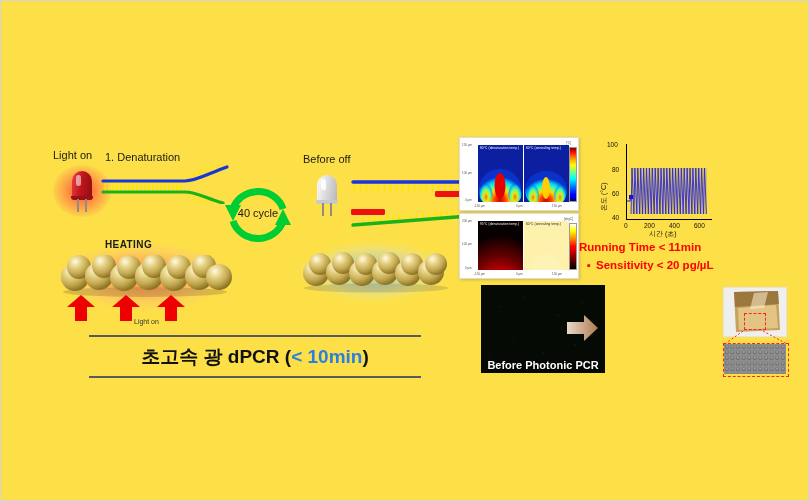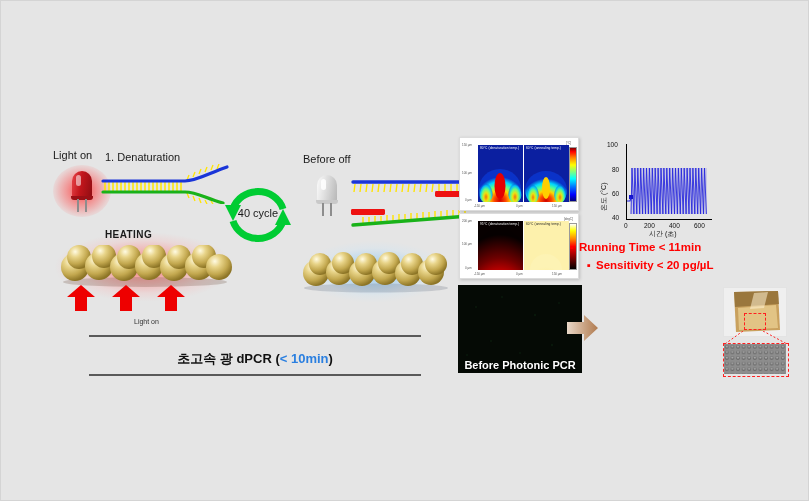--- a/index.html
+++ b/index.html
@@ -1,21 +1,21 @@
 <!DOCTYPE html>
 <html><head>
 <meta charset="utf-8">
 <style>
   html,body{margin:0;padding:0;background:#ffffff;}
   body{font-family:"Liberation Sans","DejaVu Sans",sans-serif;}
 
   #slide{
     position:relative;
     width:809px;height:501px;
-    background:#e5e5e5;
+    background:#fde047;
     border:1px solid #d4d4d4;
     box-sizing:border-box;
     overflow:hidden;
   }
 
   .abs{position:absolute;}
 
   
   .lbl{font-size:11px;color:#1a1a1a;white-space:nowrap;}
   .lbl-sm{font-size:8px;color:#333;white-space:nowrap;}
@@ -54,21 +54,21 @@
   }
   .np-glow-blue{
     position:absolute;left:0;top:0;width:100%;height:100%;
     background:radial-gradient(ellipse 52% 46% at 50% 52%, rgba(120,185,240,.70) 0%, rgba(150,205,245,.45) 38%, rgba(195,228,250,.22) 62%, rgba(255,255,255,0) 82%);
   }
   .heating-lbl{position:absolute;font-size:10px;font-weight:600;color:#1a1a1a;letter-spacing:.4px;}
 
   
   .title-box{position:absolute;text-align:center;}
   .title-rule{height:2px;background:#5a5a5a;width:100%;}
-  .title-txt{font-size:13px;font-weight:bold;color:#111;padding:13px 0 6px;white-space:nowrap;}
+  .title-txt{font-size:19px;font-weight:bold;color:#111;padding:7px 0 6px;white-space:nowrap;}
   .title-blue{color:#2a7fe0;}
 
   
   .sim-card{
     position:absolute;background:#fff;border:1px solid #dcdcdc;
     box-shadow:1px 1px 3px rgba(0,0,0,.18);
     box-sizing:border-box;
   }
   .sim-panel{position:absolute;overflow:hidden;}
   .sim-tag{position:absolute;left:2px;top:1px;font-size:3.2px;color:#fff;white-space:nowrap;letter-spacing:.1px;}
@@ -83,21 +83,21 @@
   .chart-plot{position:absolute;border-left:1.4px solid #000;border-bottom:1.4px solid #000;box-sizing:border-box;}
   .chart-ylab{position:absolute;font-size:7px;color:#111;white-space:nowrap;transform:rotate(-90deg);transform-origin:left top;}
   .chart-xlab{position:absolute;font-size:7px;color:#111;white-space:nowrap;}
   .tick-lbl{position:absolute;font-size:6.5px;color:#111;white-space:nowrap;}
 
   
   .bullet-row{position:absolute;font-size:11.5px;font-weight:bold;color:#ff0000;white-space:nowrap;}
   .bullet-dot{display:inline-block;width:9px;color:#ff0000;font-size:11px;}
 
   
-  .pcr-before,.pcr-after{position:absolute;overflow:hidden;}
+  .pcr-before,.pcr-after{position:absolute;overflow:hidden;margin-left:23px;}
   .pcr-before{background:#050805;}
   .pcr-after{background:#031803;}
   .pcr-cap{
     position:absolute;bottom:2px;left:0;width:100%;text-align:center;
     font-size:11px;font-weight:bold;color:#ffffff;white-space:nowrap;
     text-shadow:0 1px 2px rgba(0,0,0,.9);
   }
   .pcr-badge{
     position:absolute;border-radius:11px;
     background:linear-gradient(#9aa5ad,#76828c);
@@ -168,21 +168,21 @@
       <line x1="98" y1="34" x2="100" y2="39"></line>
         <line x1="104" y1="36" x2="106" y2="40"></line>
       <line x1="110" y1="37" x2="112" y2="40"></line>
     </g>
 
     <path d="M2 17 L84 17 C96 17 108 9 126 3" fill="none" stroke="#1a35d8" stroke-width="3.2" stroke-linecap="round"></path>
 
     <path d="M2 28 L84 28 C96 28 106 35 122 39" fill="none" stroke="#19b219" stroke-width="3.2" stroke-linecap="round"></path>
   </svg>
 
-  <div class="abs np-panel" style="left:38px;top:218px;width:210px;height:92px;">
+  <div class="abs np-panel" style="left:38px;top:228px;width:210px;height:92px;">
     <div class="np-glow-red"></div>
     <div class="heating-lbl" style="left:66px;top:10px;">HEATING</div>
 
     <svg class="abs" style="left:18px;top:26px;" width="178" height="42" viewBox="0 0 178 42">
       <defs>
         <radialGradient id="gA" cx="34%" cy="28%" r="72%">
           <stop offset="0%" stop-color="#fffbe3"></stop>
             <stop offset="32%" stop-color="#e8d489"></stop>
           <stop offset="70%" stop-color="#c3a84f"></stop>
             <stop offset="100%" stop-color="#8d7526"></stop>

